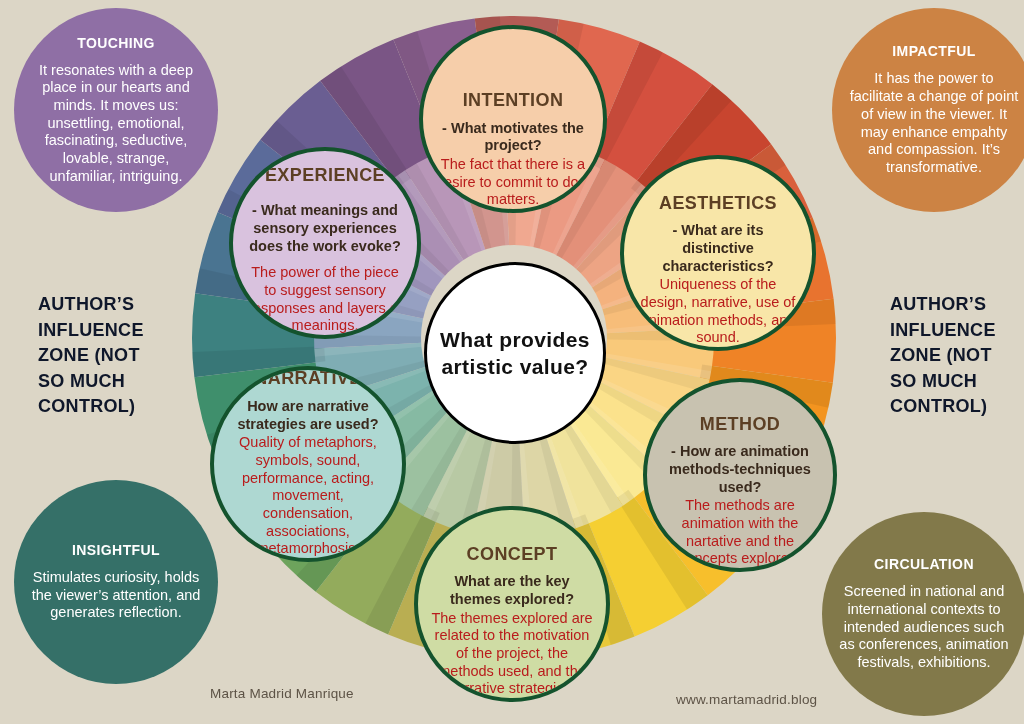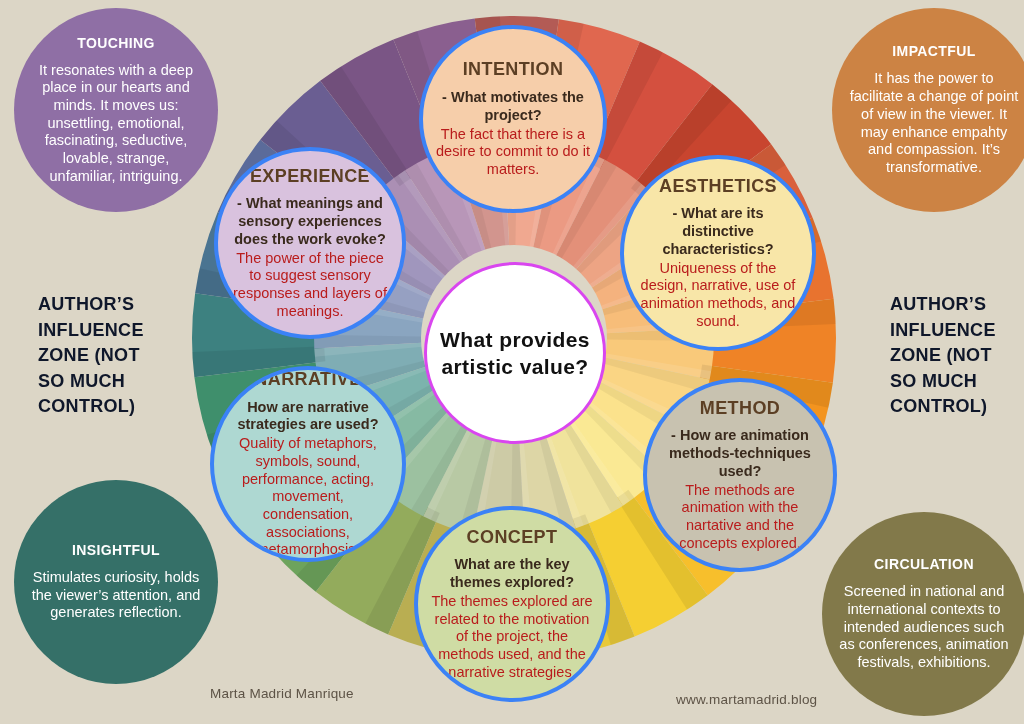--- a/index.html
+++ b/index.html
@@ -54,40 +54,41 @@
   .corner .b-title{font-size:14px;margin-bottom:11px;}
   .corner .b-body{font-size:14.5px;}
 
   #c-touching{left:14px;top:8px;background:#8f6fa5;}
   #c-impactful{left:832px;top:8px;background:#cc8344;}
   #c-insightful{left:14px;top:480px;background:#357068;}
   #c-circulation{left:822px;top:512px;background:#82794a;}
 
   
   .topic{
-    border:4px solid #3b82f6;
+    border:4px solid #14532d;
     color:#4d3524;
     padding:0 12px;
     box-shadow:0 0 0 0 rgba(0,0,0,0);
+    justify-content:flex-end;
   }
   .topic .b-title{font-size:18px;color:#5c3f24;margin-bottom:9px;}
   .topic .b-q{font-size:14.5px;color:#3a2a1d;margin-bottom:1px;}
   .topic .b-body{font-size:14.5px;color:#b91c1c;}
 
   #t-intention  {left:419px;top:25px; width:188px;height:188px;background:#f6ceaa;}
-  #t-experience {left:214px;top:147px;width:192px;height:192px;background:#d9c2de;}
+  #t-experience {left:229px;top:147px;width:192px;height:192px;background:#d9c2de;gap:8px;}
   #t-aesthetics {left:620px;top:155px;width:196px;height:196px;background:#f8e6a8;}
   #t-narrative  {left:210px;top:366px;width:196px;height:196px;background:#aed8d2;}
   #t-method     {left:643px;top:378px;width:194px;height:194px;background:#c8c2b0;}
   #t-concept    {left:414px;top:506px;width:196px;height:196px;background:#cfdca4;}
 
   #t-center{
     left:424px;top:262px;width:182px;height:182px;
     background:#ffffff;
-    border:3px solid #d946ef;
+    border:3px solid #000000;
     color:#141414;
   }
   #t-center .b-title{
     font-size:21px;font-weight:bold;line-height:1.3;margin:0;color:#111111;
   }
 
   
   .zone-label{
     position:absolute;
     color:#0f172a;

